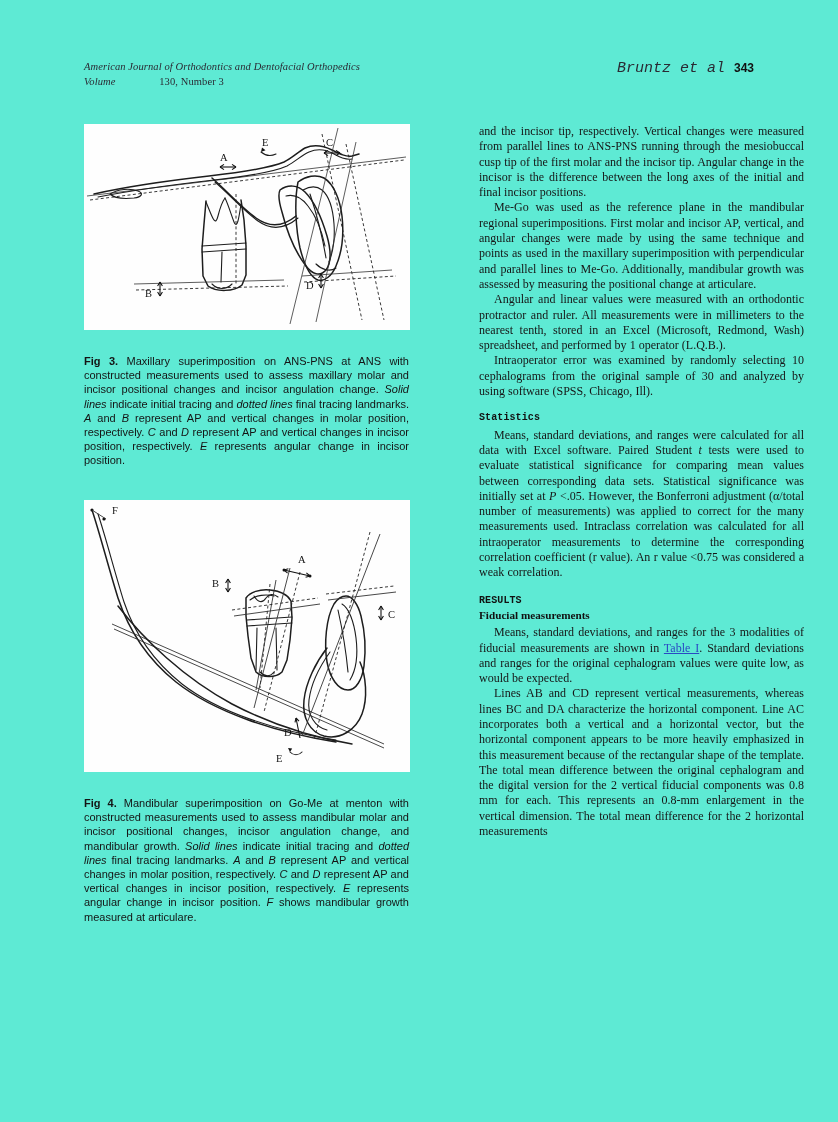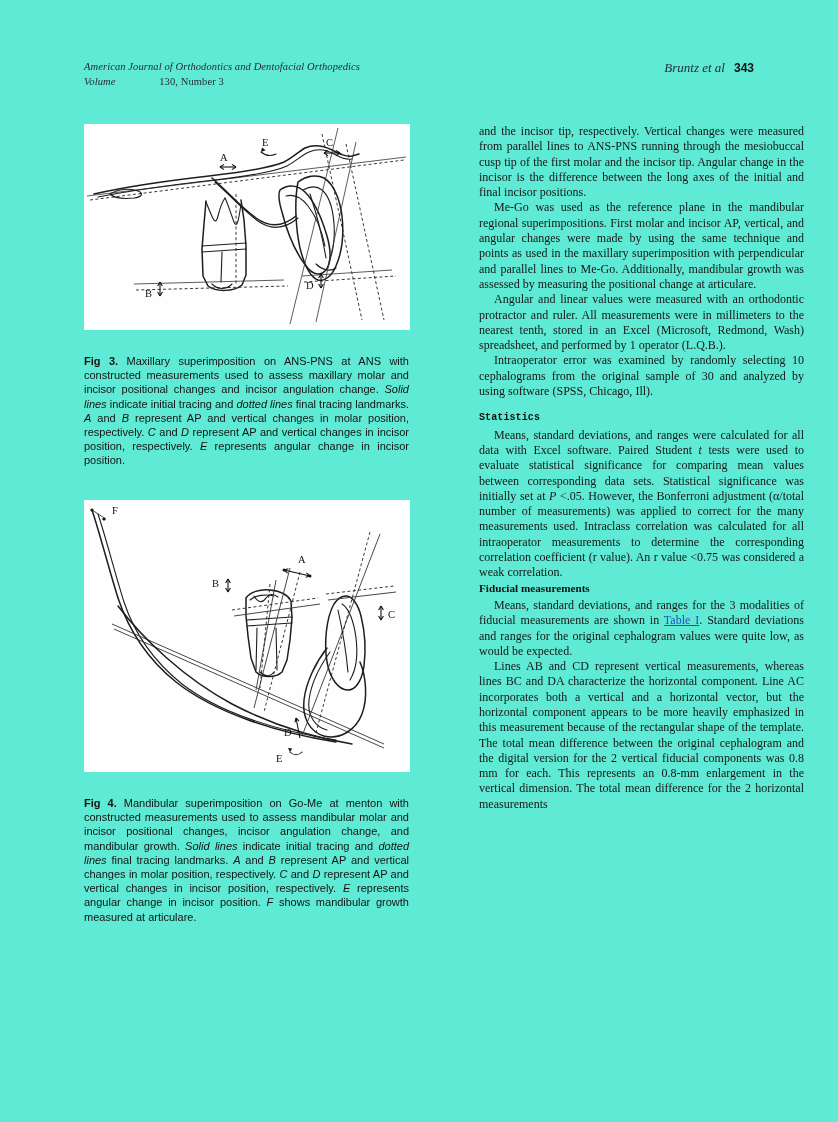--- a/index.html
+++ b/index.html
@@ -46,23 +46,23 @@
     font-style: normal;
     margin-left: 41px;
   }
   .runhead-right {
     display: flex;
     align-items: baseline;
     gap: 9px;
     white-space: nowrap;
   }
   .runhead-authors {
-    font-family: Liberation Serif, serif;
+    font-family: Liberation Mono, monospace;
     font-style: italic;
-    font-size: 13px;
+    font-size: 15px;
     color: #2a2a33;
   }
   .runhead-page {
     font-family: "Liberation Sans", sans-serif;
     font-weight: bold;
     font-size: 12px;
     color: #111;
   }
 
   
@@ -391,20 +391,21 @@
     <p class="body-p">Me-Go was used as the reference plane in the mandibular regional superimpositions. First molar and incisor AP, vertical, and angular changes were made by using the same technique and points as used in the maxillary superimposition with perpendicular and parallel lines to Me-Go. Additionally, mandibular growth was assessed by measuring the positional change at articulare.</p>
 
     <p class="body-p">Angular and linear values were measured with an orthodontic protractor and ruler. All measurements were in millimeters to the nearest tenth, stored in an Excel (Microsoft, Redmond, Wash) spreadsheet, and performed by 1 operator (L.Q.B.).</p>
 
     <p class="body-p">Intraoperator error was examined by randomly selecting 10 cephalograms from the original sample of 30 and analyzed by using software (SPSS, Chicago, Ill).</p>
 
     <h3 class="sec-head">Statistics</h3>
 
     <p class="body-p"><span>Means, standard deviations, and ranges were calculated for all data with Excel software. Paired Student </span><i>t</i><span> tests were used to evaluate statistical significance for comparing mean values between corresponding data sets. Statistical significance was initially set at </span><i>P</i><span> &lt;.05. However, the Bonferroni adjustment (α/total number of measurements) was applied to correct for the many measurements used. Intraclass correlation was calculated for all intraoperator measurements to determine the corresponding correlation coefficient (r value). An r value &lt;0.75 was considered a weak correlation.</span></p>
 
+    <h2 class="sec-head tight">RESULTS</h2>
     <h3 class="sub-head">Fiducial measurements</h3>
 
     <p class="body-p"><span>Means, standard deviations, and ranges for the 3 modalities of fiducial measurements are shown in </span><a class="link" href="#">Table I</a><span>. Standard deviations and ranges for the original cephalogram values were quite low, as would be expected.</span></p>
 
     <p class="body-p">Lines AB and CD represent vertical measurements, whereas lines BC and DA characterize the horizontal component. Line AC incorporates both a vertical and a horizontal vector, but the horizontal component appears to be more heavily emphasized in this measurement because of the rectangular shape of the template. The total mean difference between the original cephalogram and the digital version for the 2 vertical fiducial components was 0.8 mm for each. This represents an 0.8-mm enlargement in the vertical dimension. The total mean difference for the 2 horizontal measurements</p>
   </div>
 
 </div>
 
 </body></html>

